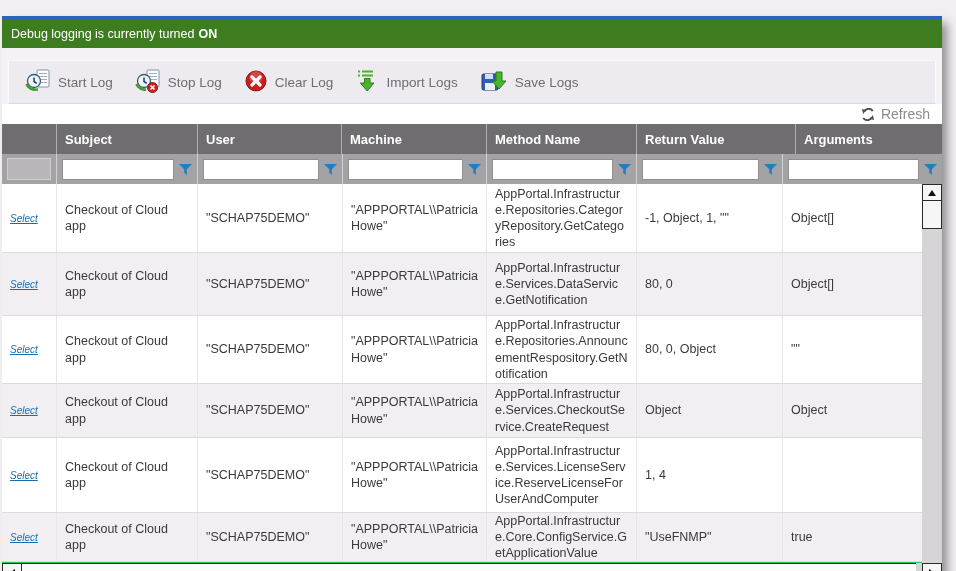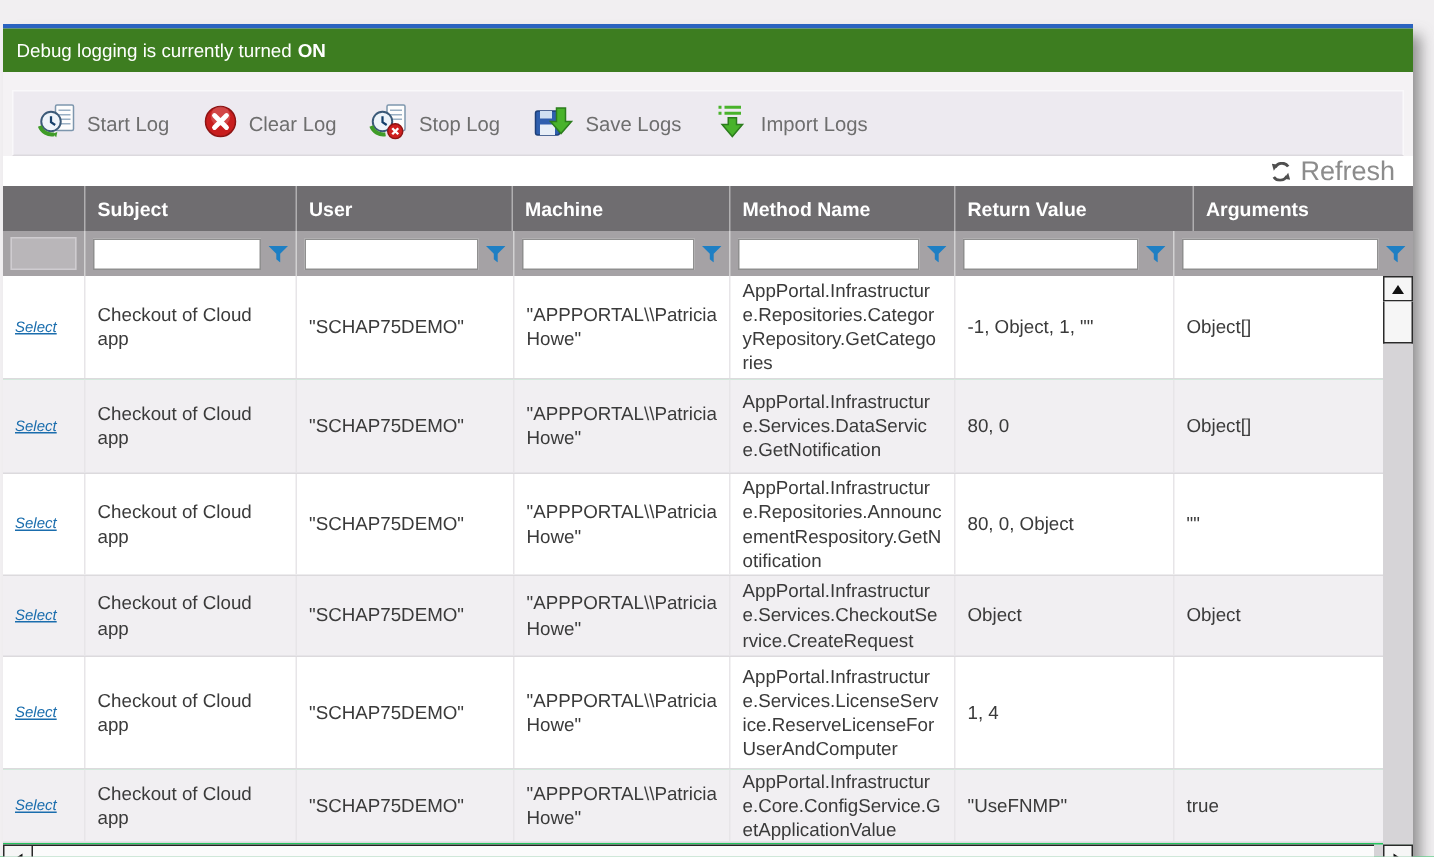--- a/index.html
+++ b/index.html
@@ -19,21 +19,21 @@
   .toolbar { margin:12px 6px 0 6px; height:44px; background:#edeaf0;
              border:1px solid #f9f8fa; border-bottom:1px solid #dcd9de;
              display:flex; align-items:flex-start; padding:0 8px; }
   .tbtn { display:flex; align-items:center; gap:7px; color:#6e6e6e; font-size:13.5px;
           padding:0 14px 0 8px; cursor:pointer; height:100%; }
   .tbtn svg { flex:none; }
 
   
   .refresh-strip { height:20px; background:#fff; display:flex; justify-content:flex-end;
                    align-items:center; padding:0 12px; gap:6px; }
-  .refresh-strip span { color:#8c8c8c; font-size:18px; cursor:pointer; }
+  .refresh-strip span { color:#8c8c8c; font-size:14px; cursor:pointer; }
 
   
   .grid { background:#22c55e; }
   .ghead { display:flex; height:30px; background:#6f6d70; }
   .hc { color:#fff; font-size:13px; font-weight:700; display:flex; align-items:center;
         padding:0 8px; border-right:1px solid rgba(255,255,255,.45); }
   .hc:last-child { border-right:none; }
 
   .gfilter { display:flex; height:30px; background:#a5a2a5; align-items:center; }
   .fc { height:100%; display:flex; align-items:center; padding:0 5px;
@@ -105,73 +105,73 @@
           <circle cx="9" cy="12" r="6.5" fill="#eef4fa" stroke="#3b5a78" stroke-width="1.3"></circle>
           <path d="M9 8.5 v4 l2.8 1.8" stroke="#16406b" stroke-width="1.5" fill="none"></path>
           <path d="M1.5 15 a8.5 8.5 0 0 0 9.5 5.5" stroke="#3f9c28" stroke-width="2.6" fill="none"></path>
           <path d="M12.5 22.5 l-2.5 -2.3 3.2 -1.2 z" fill="#3f9c28"></path>
         </svg>
       </span>
       <span>Start Log</span>
     </div>
     <div class="tbtn">
       <span>
-        <svg width="24" height="24" viewBox="0 0 24 24">
-          <circle cx="12" cy="12" r="10" fill="#c81e1e" stroke="#8e1414"></circle>
-          <circle cx="12" cy="8.5" r="6.5" fill="rgba(255,255,255,0.18)"></circle>
-          <path d="M8 8 L16 16 M16 8 L8 16" stroke="#fff" stroke-width="3.2" stroke-linecap="round"></path>
-        </svg>
-      </span>
-      <span>Clear Log</span>
-    </div>
-    <div class="tbtn">
-      <span>
         <svg width="26" height="24" viewBox="0 0 26 24">
           <rect x="12" y="1" width="12" height="17" rx="1" fill="#fdfdfd" stroke="#7d96ad"></rect>
           <g stroke="#9ab0c4" stroke-width="1">
               <line x1="14" y1="4.5" x2="22" y2="4.5"></line>
               <line x1="14" y1="7.5" x2="22" y2="7.5"></line>
               <line x1="14" y1="10.5" x2="22" y2="10.5"></line>
             </g>
           <circle cx="9" cy="12" r="6.5" fill="#eef4fa" stroke="#3b5a78" stroke-width="1.3"></circle>
           <path d="M9 8.5 v4 l2.8 1.8" stroke="#16406b" stroke-width="1.5" fill="none"></path>
           <path d="M1.5 15 a8.5 8.5 0 0 0 9.5 5.5" stroke="#3f9c28" stroke-width="2.6" fill="none"></path>
           <circle cx="17.5" cy="18.5" r="5" fill="#cf1f1f" stroke="#8e1414"></circle>
           <path d="M15.5 16.5 l4 4 M19.5 16.5 l-4 4" stroke="#fff" stroke-width="1.6"></path>
         </svg>
       </span>
       <span>Stop Log</span>
     </div>
     <div class="tbtn">
       <span>
-        <svg width="28" height="24" viewBox="0 0 28 24">
-          <rect x="2" y="5" width="16" height="16" rx="1.5" fill="#2f5fae" stroke="#1d3f78"></rect>
-          <rect x="5" y="5" width="8" height="5" fill="#cfe0f2"></rect>
-          <rect x="5" y="14" width="10" height="7" fill="#e8eef7"></rect>
-          <path d="M16 3 h6 v9 h4 l-7 8 -7 -8 h4 z" fill="#49b32b" stroke="#2c7d1d" stroke-width="1"></path>
-        </svg>
-      </span>
-      <span>Save Logs</span>
+        <svg width="24" height="24" viewBox="0 0 24 24">
+          <circle cx="12" cy="12" r="10" fill="#c81e1e" stroke="#8e1414"></circle>
+          <circle cx="12" cy="8.5" r="6.5" fill="rgba(255,255,255,0.18)"></circle>
+          <path d="M8 8 L16 16 M16 8 L8 16" stroke="#fff" stroke-width="3.2" stroke-linecap="round"></path>
+        </svg>
+      </span>
+      <span>Clear Log</span>
     </div>
     <div class="tbtn">
       <span>
         <svg width="24" height="24" viewBox="0 0 24 24">
           <g stroke="#49b32b" stroke-width="2">
               <line x1="7" y1="2.5" x2="18" y2="2.5"></line>
               <line x1="7" y1="6.5" x2="18" y2="6.5"></line>
             </g>
           <g stroke="#49b32b" stroke-width="2">
               <line x1="3" y1="2.5" x2="5" y2="2.5"></line>
               <line x1="3" y1="6.5" x2="5" y2="6.5"></line>
             </g>
           <path d="M9.5 9.5 h5.5 v4.5 h4 l-6.8 8 -6.8 -8 h4.1 z" fill="#49b32b" stroke="#2c7d1d" stroke-width="1"></path>
         </svg>
       </span>
       <span>Import Logs</span>
     </div>
+    <div class="tbtn">
+      <span>
+        <svg width="28" height="24" viewBox="0 0 28 24">
+          <rect x="2" y="5" width="16" height="16" rx="1.5" fill="#2f5fae" stroke="#1d3f78"></rect>
+          <rect x="5" y="5" width="8" height="5" fill="#cfe0f2"></rect>
+          <rect x="5" y="14" width="10" height="7" fill="#e8eef7"></rect>
+          <path d="M16 3 h6 v9 h4 l-7 8 -7 -8 h4 z" fill="#49b32b" stroke="#2c7d1d" stroke-width="1"></path>
+        </svg>
+      </span>
+      <span>Save Logs</span>
+    </div>
   </div>
 
   <div class="refresh-strip">
     <span style="display:flex;">
       <svg width="14" height="13" viewBox="0 0 14 13">
         <path d="M11.8 3.0 A5 5 0 0 0 3.2 3.6" stroke="#4f4f4f" stroke-width="1.9" fill="none"></path>
         <polygon points="0.9,1.1 5.1,1.9 2.2,5.9" fill="#4f4f4f"></polygon>
         <path d="M2.2 10.0 A5 5 0 0 0 10.8 9.4" stroke="#4f4f4f" stroke-width="1.9" fill="none"></path>
         <polygon points="13.1,11.9 8.9,11.1 11.8,7.1" fill="#4f4f4f"></polygon>
       </svg>

